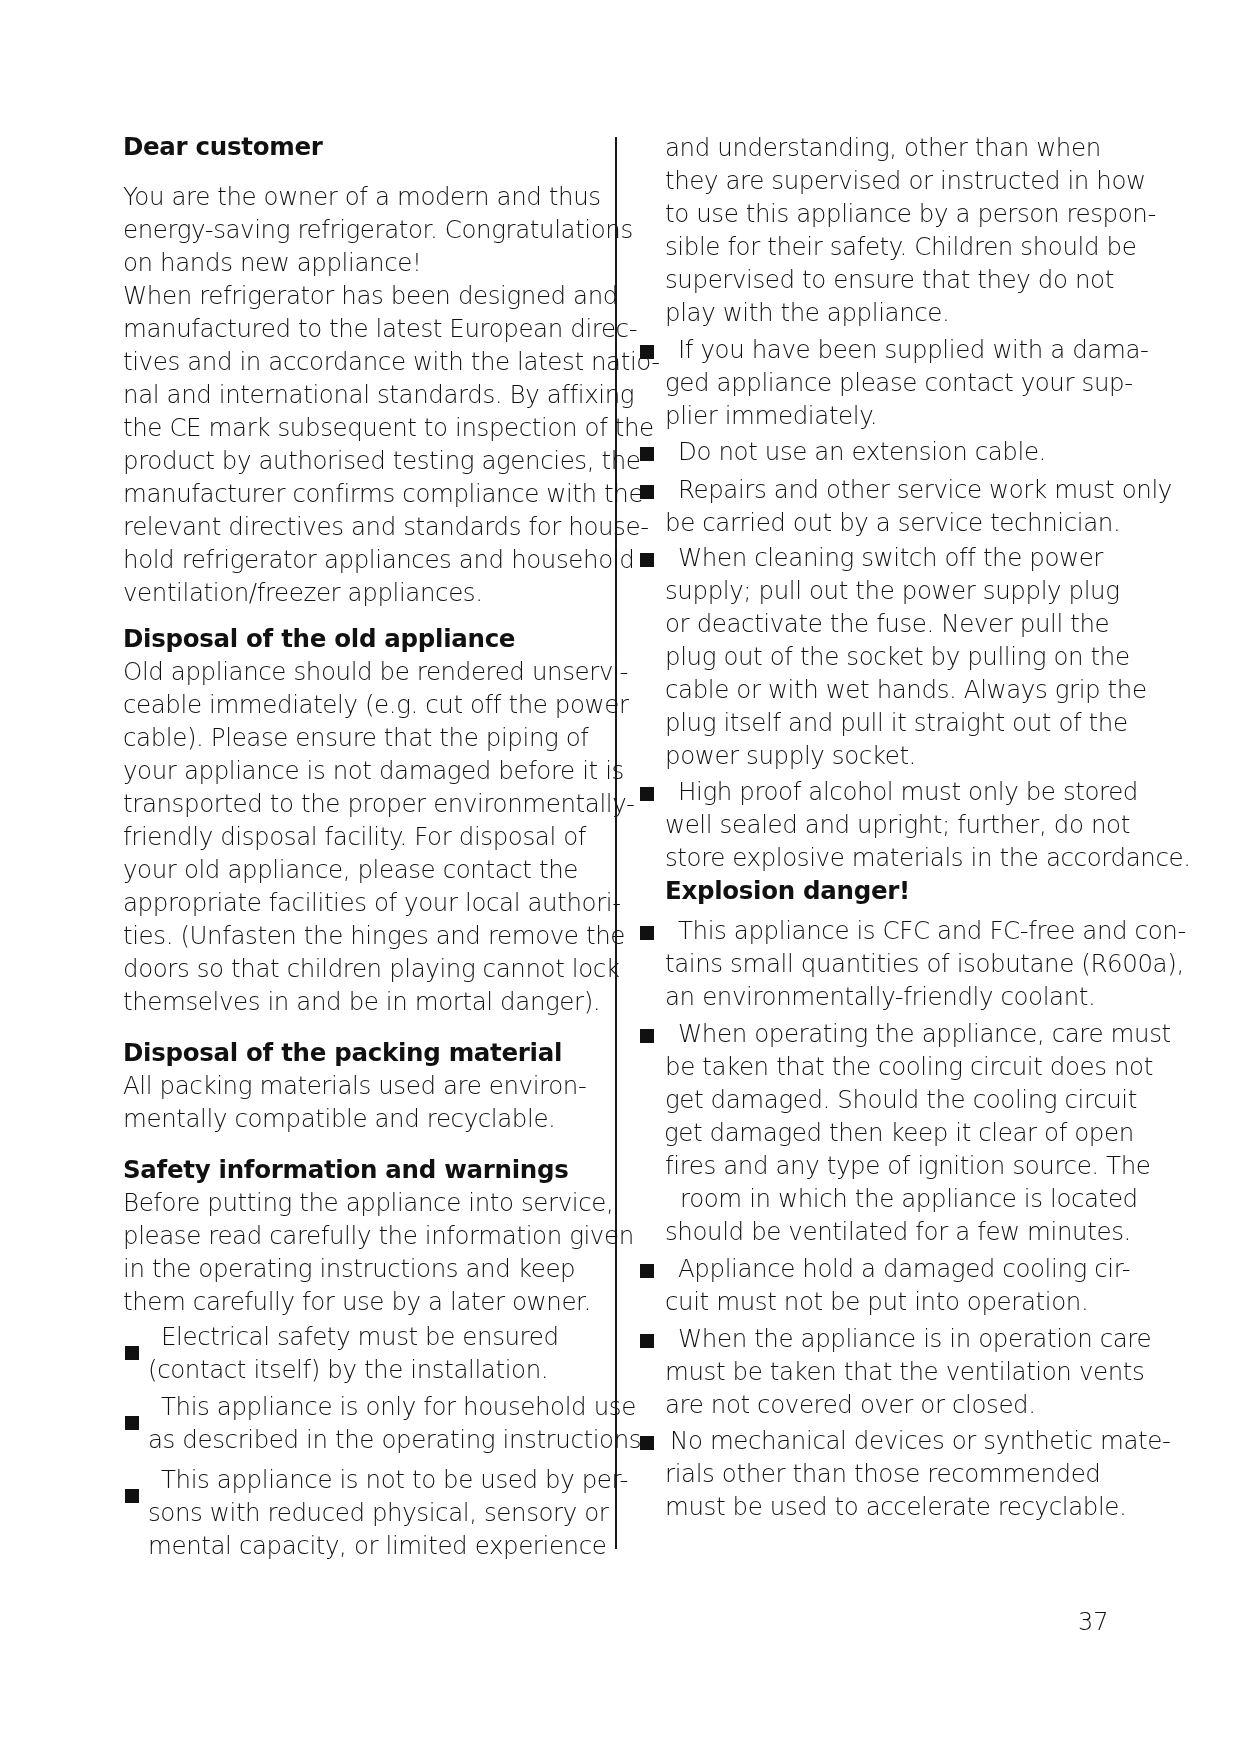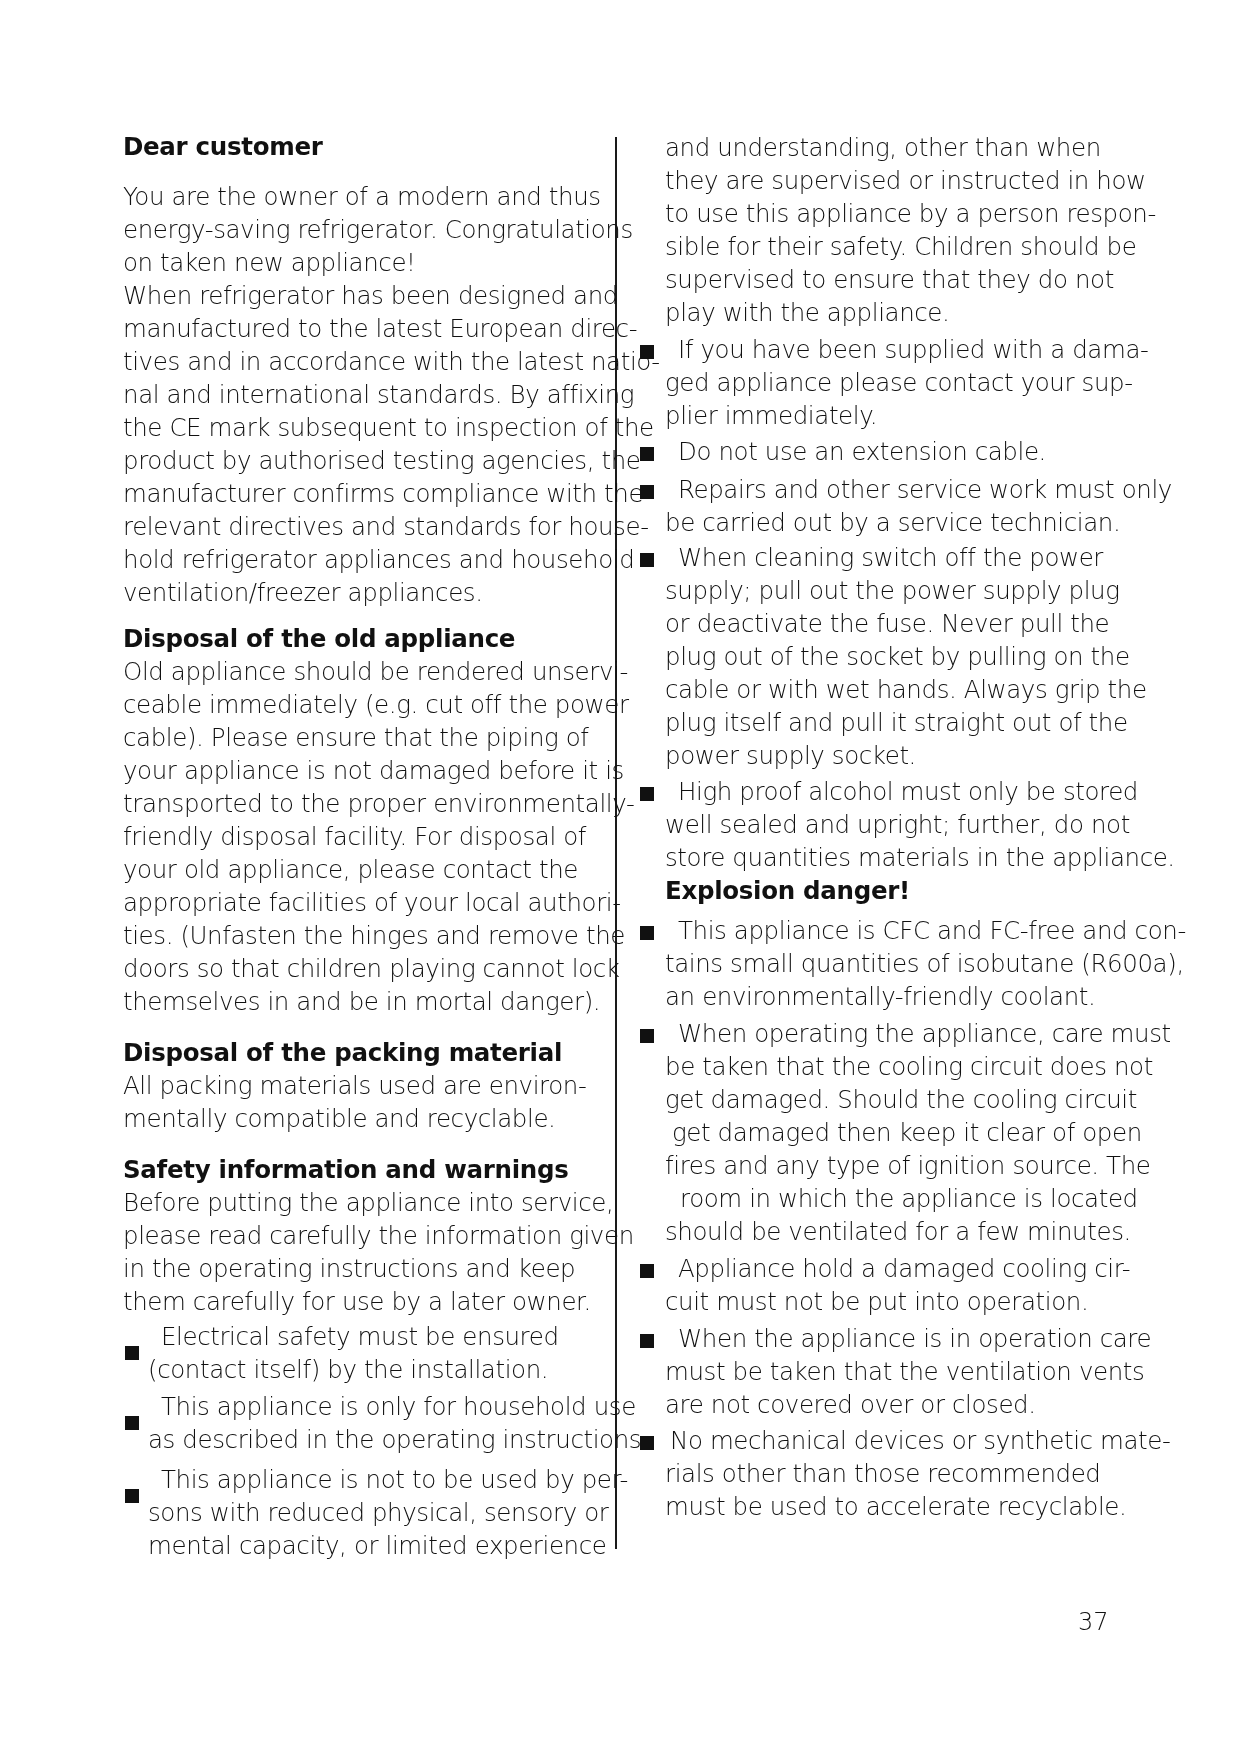--- a/index.html
+++ b/index.html
@@ -20,21 +20,21 @@
 
 <div class="page">
 
   <div class="divider"></div>
 
   <div class="col col-left">
     <div class="heading" style="top:130px">Dear customer</div>
 
     <div class="line" style="top:180px">You are the owner of a modern and thus</div>
     <div class="line" style="top:213px">energy-saving refrigerator. Congratulations</div>
-    <div class="line" style="top:246px">on taken new appliance!</div>
+    <div class="line" style="top:246px">on hands new appliance!</div>
     <div class="line" style="top:279px">When refrigerator has been designed and</div>
     <div class="line" style="top:312px">manufactured to the latest European direc-</div>
     <div class="line" style="top:345px">tives and in accordance with the latest natio-</div>
     <div class="line" style="top:378px">nal and international standards. By affixing</div>
     <div class="line" style="top:411px">the CE mark subsequent to inspection of the</div>
     <div class="line" style="top:444px">product by authorised testing agencies, the</div>
     <div class="line" style="top:477px">manufacturer confirms compliance with the</div>
     <div class="line" style="top:510px">relevant directives and standards for house-</div>
     <div class="line" style="top:543px">hold refrigerator appliances and household</div>
     <div class="line" style="top:576px">ventilation/freezer appliances.</div>
@@ -101,33 +101,33 @@
     <div class="line" style="left:25px;top:574px">supply; pull out the power supply plug</div>
     <div class="line" style="left:25px;top:607px">or deactivate the fuse. Never pull the</div>
     <div class="line" style="left:25px;top:640px">plug out of the socket by pulling on the</div>
     <div class="line" style="left:25px;top:673px">cable or with wet hands. Always grip the</div>
     <div class="line" style="left:25px;top:706px">plug itself and pull it straight out of the</div>
     <div class="line" style="left:25px;top:739px">power supply socket.</div>
 
     <div class="bullet" style="left:0px;top:787px"></div>
     <div class="line" style="left:38px;top:775px">High proof alcohol must  only  be  stored</div>
     <div class="line" style="left:25px;top:808px">well sealed and upright; further, do not</div>
-    <div class="line" style="left:25px;top:841px">store quantities materials in the appliance.</div>
+    <div class="line" style="left:25px;top:841px">store explosive materials in the accordance.</div>
     <div class="heading" style="left:25px;top:874px">Explosion danger!</div>
 
     <div class="bullet" style="left:0px;top:926px"></div>
     <div class="line" style="left:38px;top:914px">This appliance is CFC and FC-free and con-</div>
     <div class="line" style="left:25px;top:947px">tains small quantities of isobutane (R600a),</div>
     <div class="line" style="left:25px;top:980px">an environmentally-friendly coolant.</div>
 
     <div class="bullet" style="left:0px;top:1029px"></div>
     <div class="line" style="left:38px;top:1017px">When operating the appliance, care must</div>
     <div class="line" style="left:25px;top:1050px">be taken that the cooling circuit does not</div>
     <div class="line" style="left:25px;top:1083px">get damaged. Should the cooling circuit</div>
-    <div class="line" style="left:32px;top:1116px">get damaged then keep it clear of open</div>
+    <div class="line" style="left:24px;top:1116px">get damaged then keep it clear of open</div>
     <div class="line" style="left:25px;top:1149px">fires and any type of ignition source. The</div>
     <div class="line" style="left:40px;top:1182px">room in which the appliance is located</div>
     <div class="line" style="left:25px;top:1215px">should be ventilated for a few minutes.</div>
 
     <div class="bullet" style="left:0px;top:1264px"></div>
     <div class="line" style="left:38px;top:1252px">Appliance hold a damaged cooling cir-</div>
     <div class="line" style="left:25px;top:1285px">cuit must not be put into operation.</div>
 
     <div class="bullet" style="left:0px;top:1334px"></div>
     <div class="line" style="left:38px;top:1322px">When the appliance is in operation care</div>

